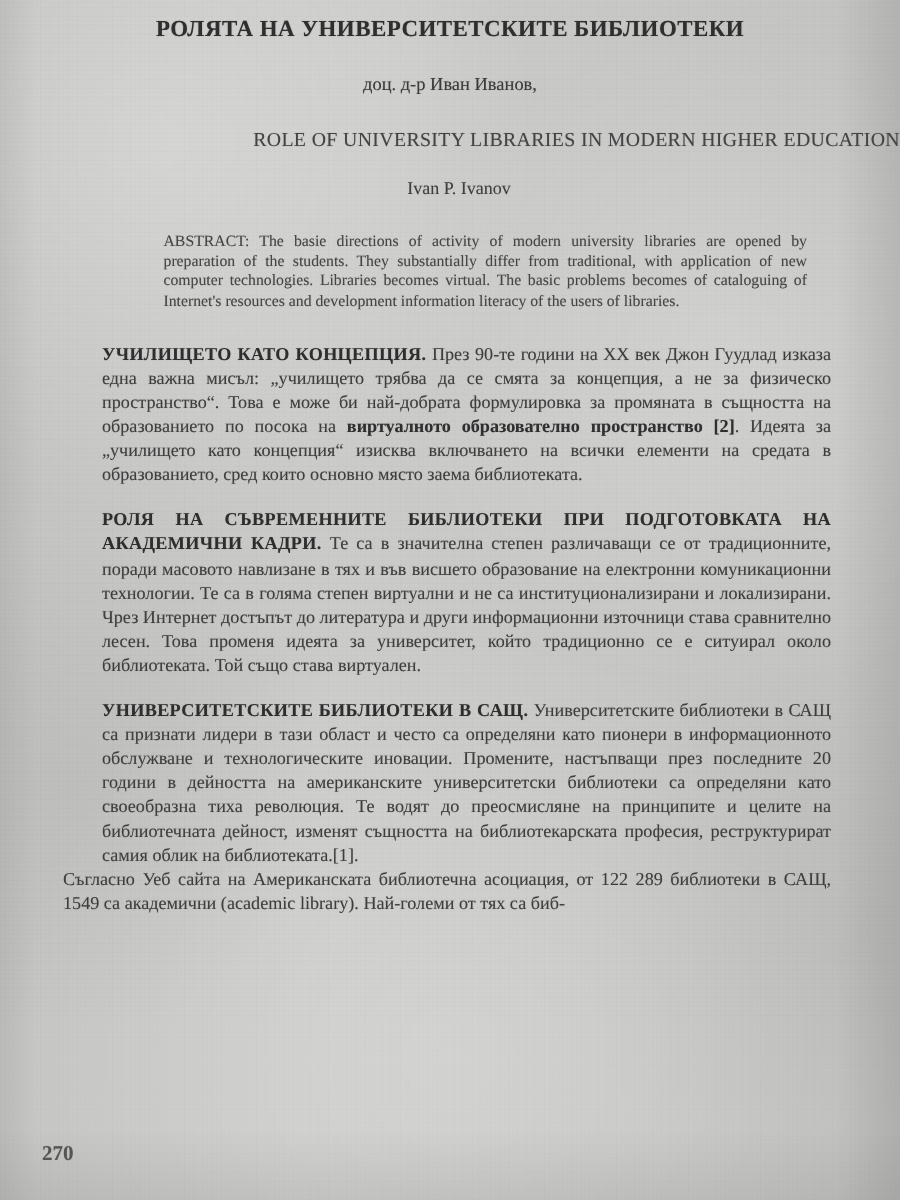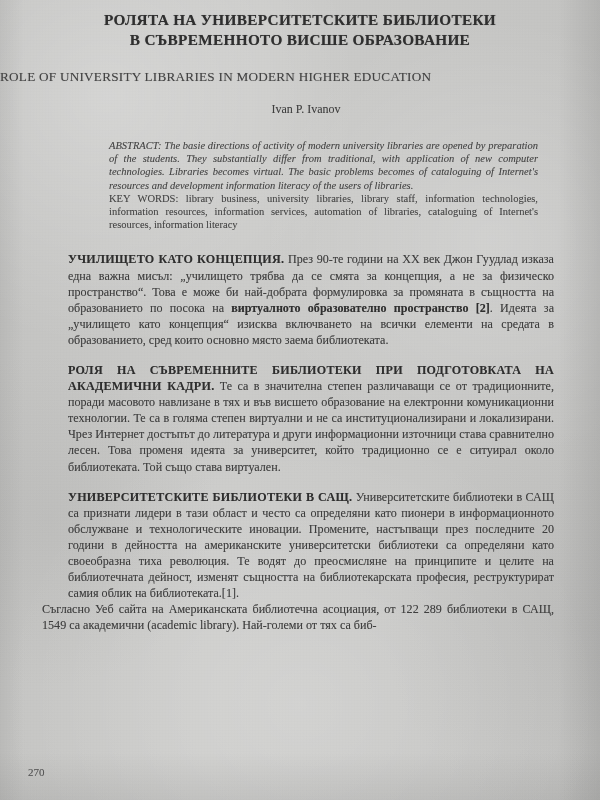--- a/index.html
+++ b/index.html
@@ -73,21 +73,21 @@
     text-align: center;
     margin-top: 17px;
     font-size: 12.3px;
     line-height: 18.5px;
     color: #3b3b3b;
     text-shadow: 0 0 0.6px rgba(70,70,70,0.4);
   }
   .author-block .ln { display: block; }
 
   .en-title {
-    text-align: left;
+    text-align: right;
     margin-top: 20px;
     font-size: 13.2px;
     letter-spacing: 0.25px;
     color: #444;
     text-shadow: 0 0 0.7px rgba(80,80,80,0.4);
   }
 
   .en-author {
     text-align: center;
     margin-top: 17px;
@@ -100,21 +100,21 @@
   .abstract-block {
     margin: 22px 62px 0 96px;
     font-size: 10.5px;
     line-height: 13.2px;
     text-align: justify;
     color: #464646;
     text-shadow: 0 0 0.55px rgba(90,90,90,0.4);
   }
   .abstract-block p { margin: 0; }
   .abstract-block p + p { margin-top: 0px; }
-  .abstract-block .lead { padding-left: 13px; font-style: italic; }
+  .abstract-block .lead { padding-left: 13px; }
   .kw { padding-left: 13px; }
 
   .body-block {
     margin: 20px 46px 17px 42px;
     font-size: 12.1px;
     line-height: 16.1px;
     text-align: justify;
     color: #3e3e3e;
     text-shadow: 0 0 0.6px rgba(80,80,80,0.42);
   }
@@ -132,51 +132,51 @@
   }
   .indent-lead { padding-left: 26px; }
   b.inline-bold { font-weight: bold; color: #2f2f2f; }
 
   .para-indent { text-indent: 26px; }
 
   .page-number {
     position: absolute;
     left: 28px;
     bottom: 22px;
-    font-size: 11px;
+    font-size: 14px;
     color: #555;
     text-shadow: 0 0 0.5px rgba(90,90,90,0.4);
+    font-weight: bold;
   }
 </style>
 </head>
 <body>
 
 <div id="page"></div>
 <div id="grain"></div>
 <div id="edge-shade"></div>
 
 <div id="content">
 
   <div class="title-block">
     <div class="main-title">
       <span class="ln">РОЛЯТА НА УНИВЕРСИТЕТСКИТЕ БИБЛИОТЕКИ</span>
-      <span class="ln">В СЪВРЕМЕННОТО ВИСШЕ ОБРАЗОВАНИЕ</span>
     </div>
   </div>
 
   <div class="author-block">
+    <span class="ln">доц. д-р Иван Иванов,</span>
   </div>
 
   <div class="en-title">ROLE OF UNIVERSITY LIBRARIES IN MODERN HIGHER EDUCATION</div>
 
   <div class="en-author">Ivan P. Ivanov</div>
 
   <div class="abstract-block">
     <p class="lead"><span>ABSTRACT:</span><span> The basie directions of activity of modern university libraries are opened by preparation of the students. They substantially differ from traditional, with application of new computer technologies. Libraries becomes virtual. The basic problems becomes of cataloguing of Internet's resources and development information literacy of the users of libraries.</span></p>
-    <p class="kw"><span>KEY WORDS:</span><span> library business, university libraries, library staff, information technologies, information resources, information services, automation of libraries, cataloguing of Internet's resources, information literacy</span></p>
   </div>
 
   <div class="body-block">
 
     <div class="section">
       <p class="indent-lead"><span class="sec-head">УЧИЛИЩЕТО КАТО КОНЦЕПЦИЯ.</span><span> През 90-те години на XX век Джон Гуудлад изказа една важна мисъл: „училището трябва да се смята за концепция, а не за физическо пространство“. Това е може би най-добрата формулировка за промяната в същността на образованието по посока на </span><b class="inline-bold">виртуалното образователно пространство [2]</b><span>. Идеята за „училището като концепция“ изисква включването на всички елементи на средата в образованието, сред които основно място заема библиотеката.</span></p>
     </div>
 
     <div class="section">
       <p class="indent-lead"><span class="sec-head">РОЛЯ НА СЪВРЕМЕННИТЕ БИБЛИОТЕКИ ПРИ ПОДГОТОВКАТА НА АКАДЕМИЧНИ КАДРИ.</span><span> Те са в значителна степен различаващи се от традиционните, поради масовото навлизане в тях и във висшето образование на електронни комуникационни технологии. Те са в голяма степен виртуални и не са институционализирани и локализирани. Чрез Интернет достъпът до литература и други информационни източници става сравнително лесен. Това променя идеята за университет, който традиционно се е ситуирал около библиотеката. Той също става виртуален.</span></p>

